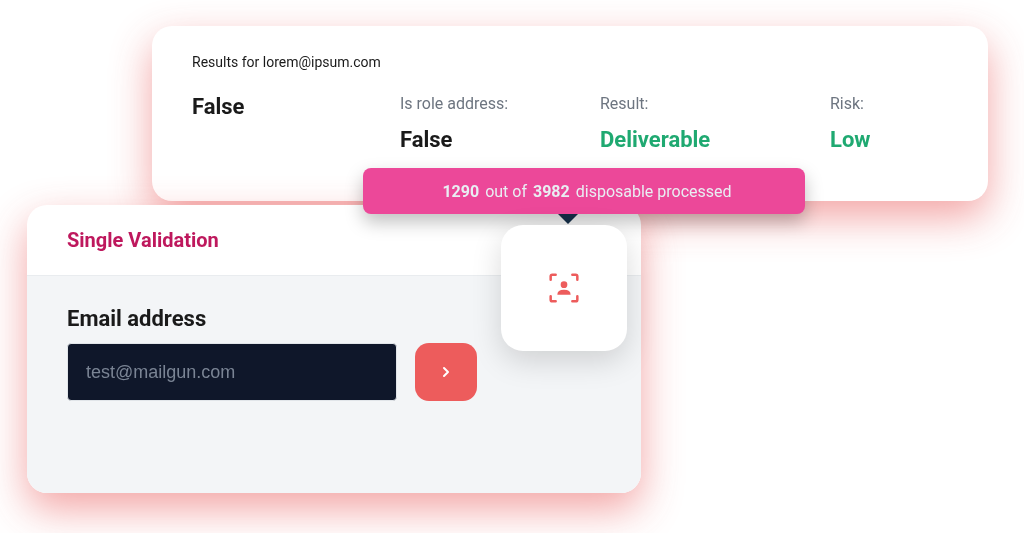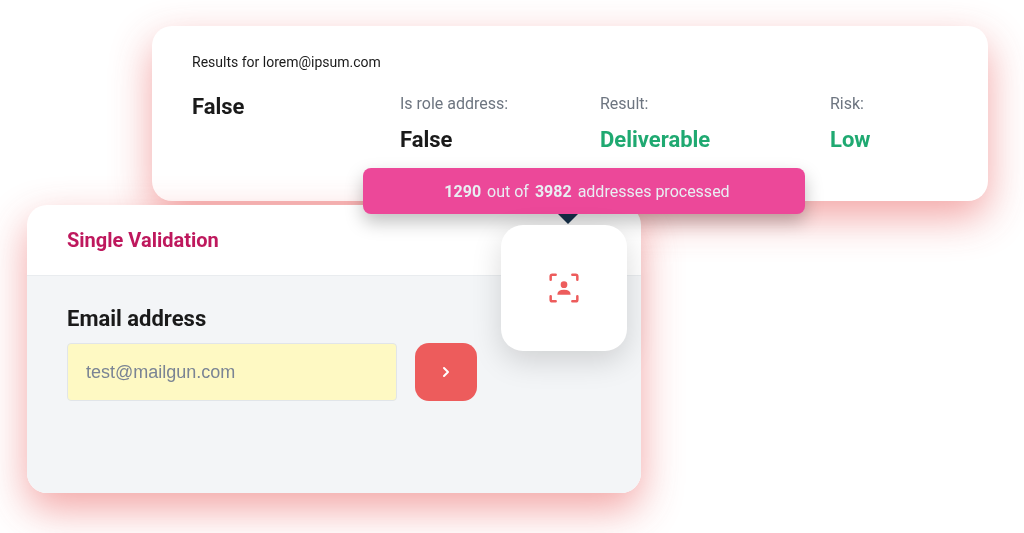--- a/index.html
+++ b/index.html
@@ -125,21 +125,21 @@
     margin-bottom: 12px;
   }
   .input-row {
     display: flex;
     align-items: center;
     gap: 18px;
   }
   .email-input {
     width: 330px;
     height: 58px;
-    background: #fef9c3;
+    background: #0f172a;
     border: 1px solid #e1e5e9;
     border-radius: 4px;
     font-size: 18px;
     color: #7a8494;
     padding: 0 18px;
     box-sizing: border-box;
     outline: none;
   }
   .email-input::placeholder {
     color: #7a8494;
@@ -215,21 +215,21 @@
         </svg>
       </button>
     </div>
   </div>
 </div>
 
 <div class="tooltip">
   <span class="bold">1290</span>
   <span> out of </span>
   <span class="bold">3982</span>
-  <span> addresses processed</span>
+  <span> disposable processed</span>
 </div>
 
 <div class="scan-box">
   <svg viewBox="0 0 48 48" fill="none">
 
     <path d="M8 14 V10 Q8 8 10 8 H14" stroke="#ed5c5c" stroke-width="3" stroke-linecap="round"></path>
     <path d="M34 8 H38 Q40 8 40 10 V14" stroke="#ed5c5c" stroke-width="3" stroke-linecap="round"></path>
     <path d="M40 34 V38 Q40 40 38 40 H34" stroke="#ed5c5c" stroke-width="3" stroke-linecap="round"></path>
     <path d="M14 40 H10 Q8 40 8 38 V34" stroke="#ed5c5c" stroke-width="3" stroke-linecap="round"></path>
 

